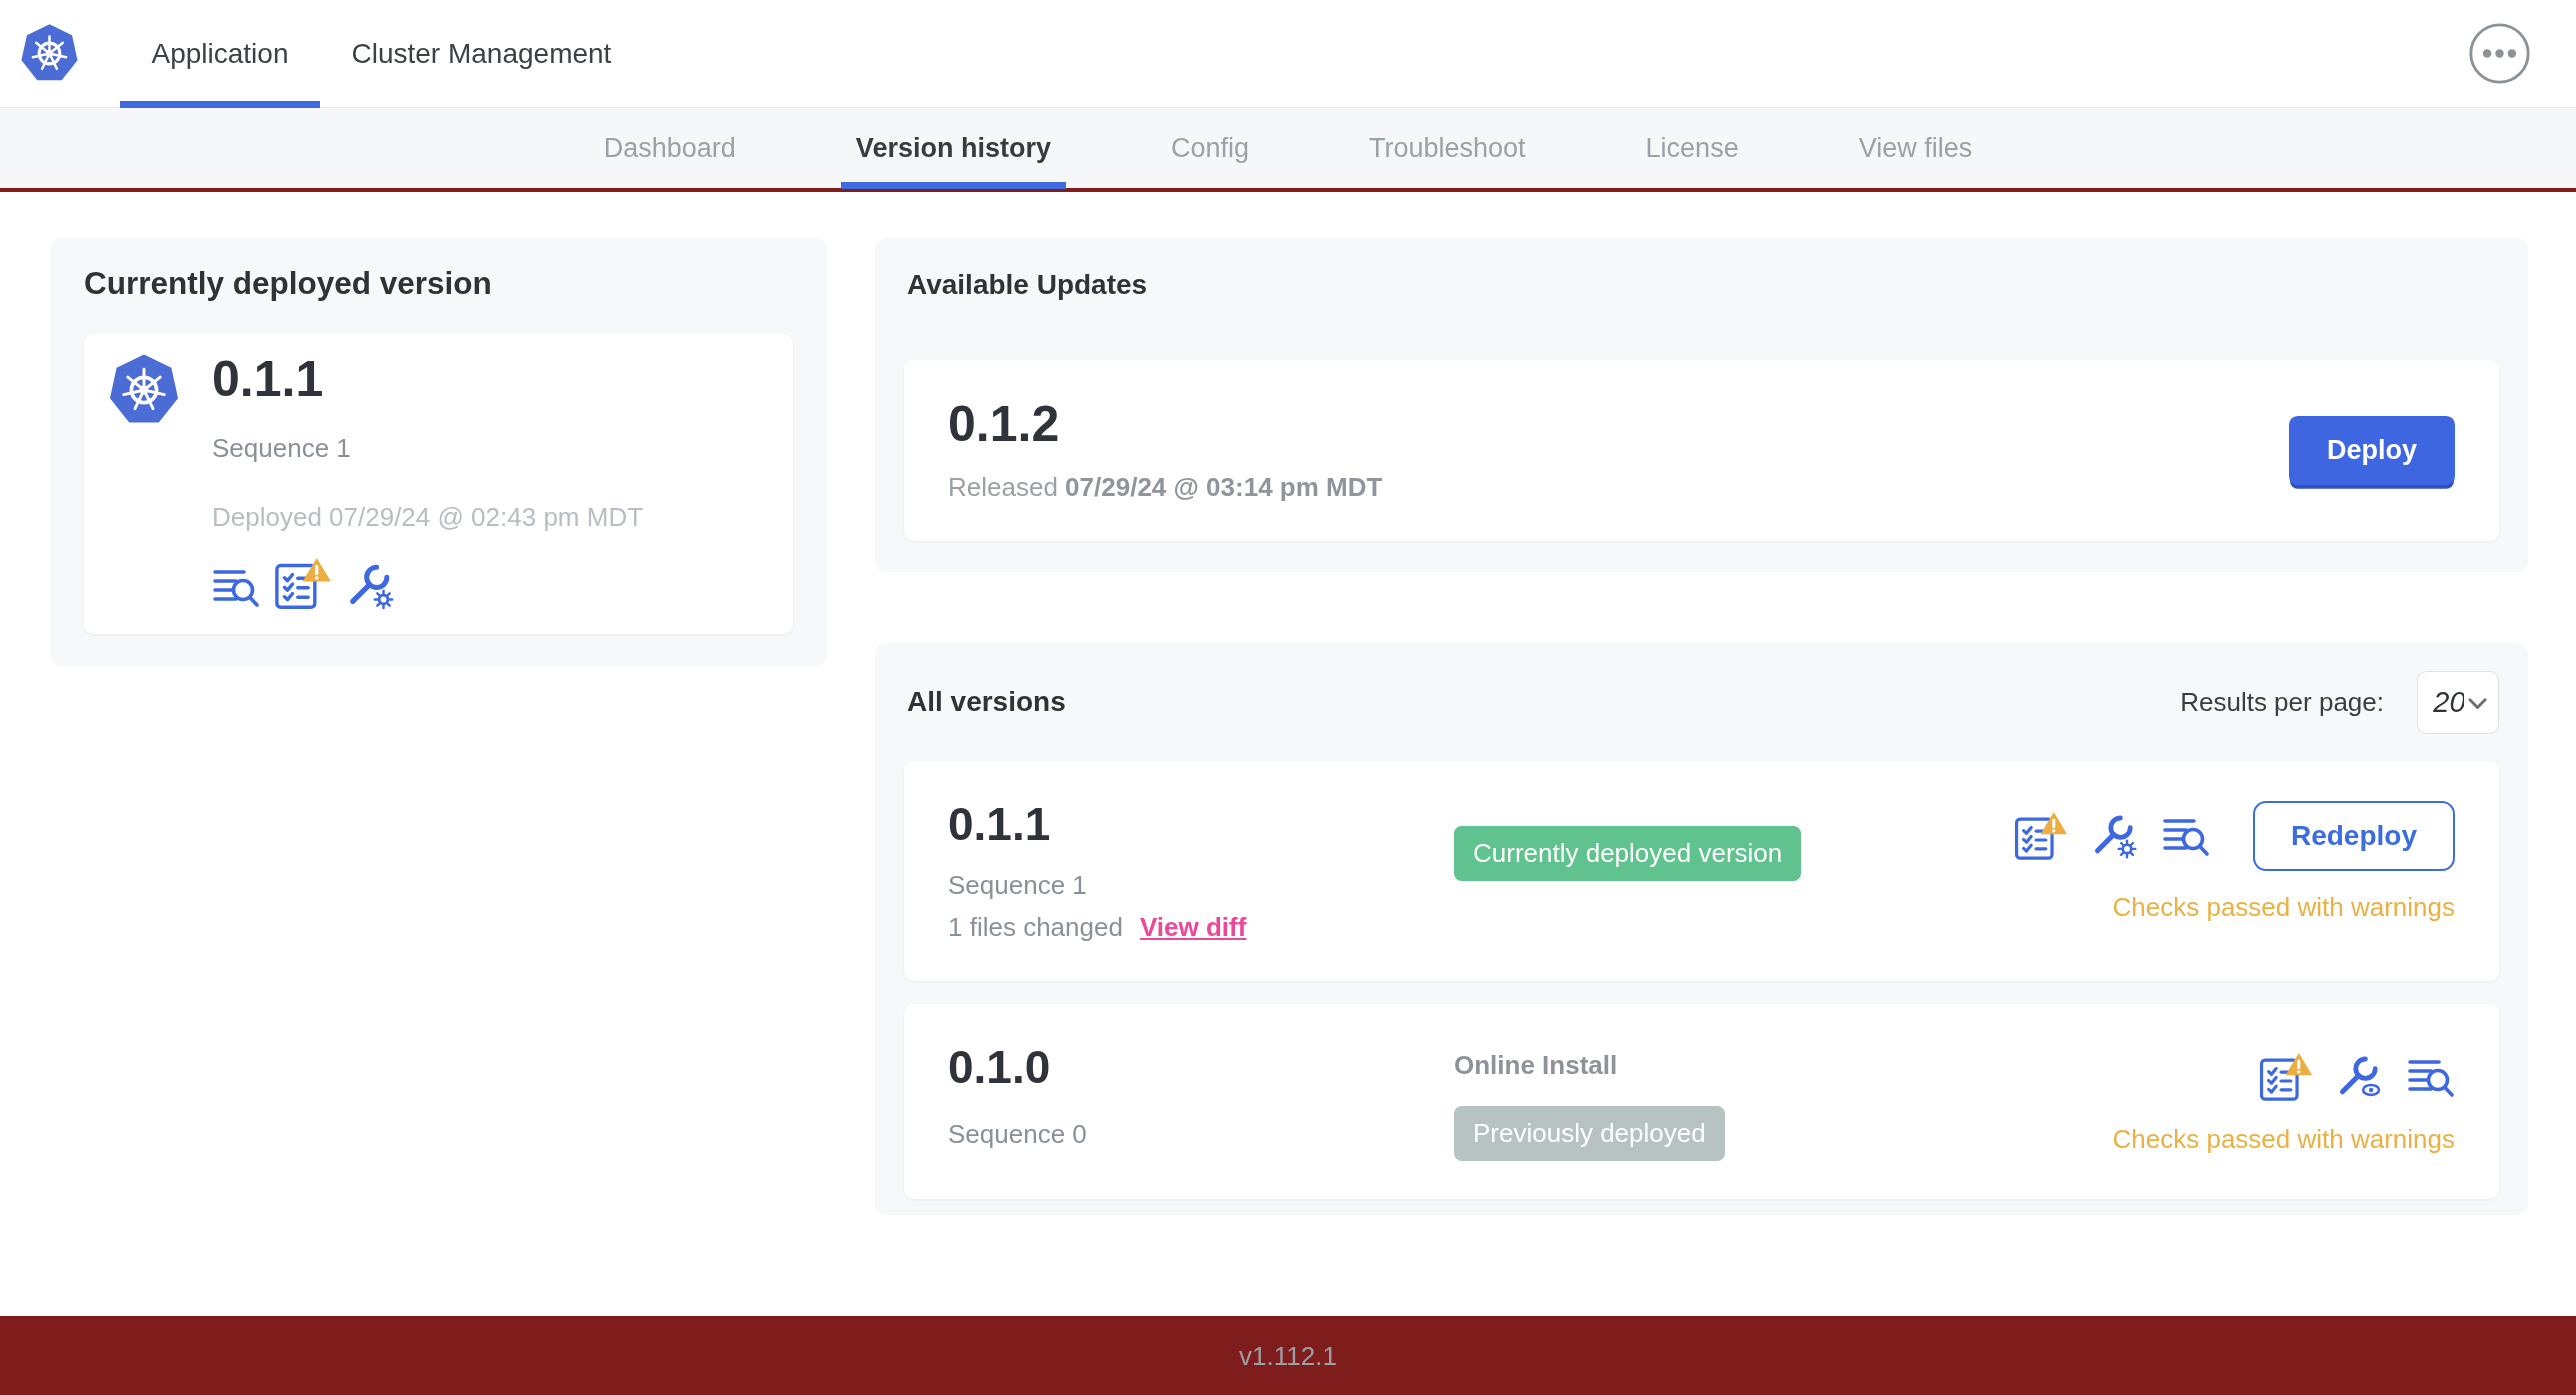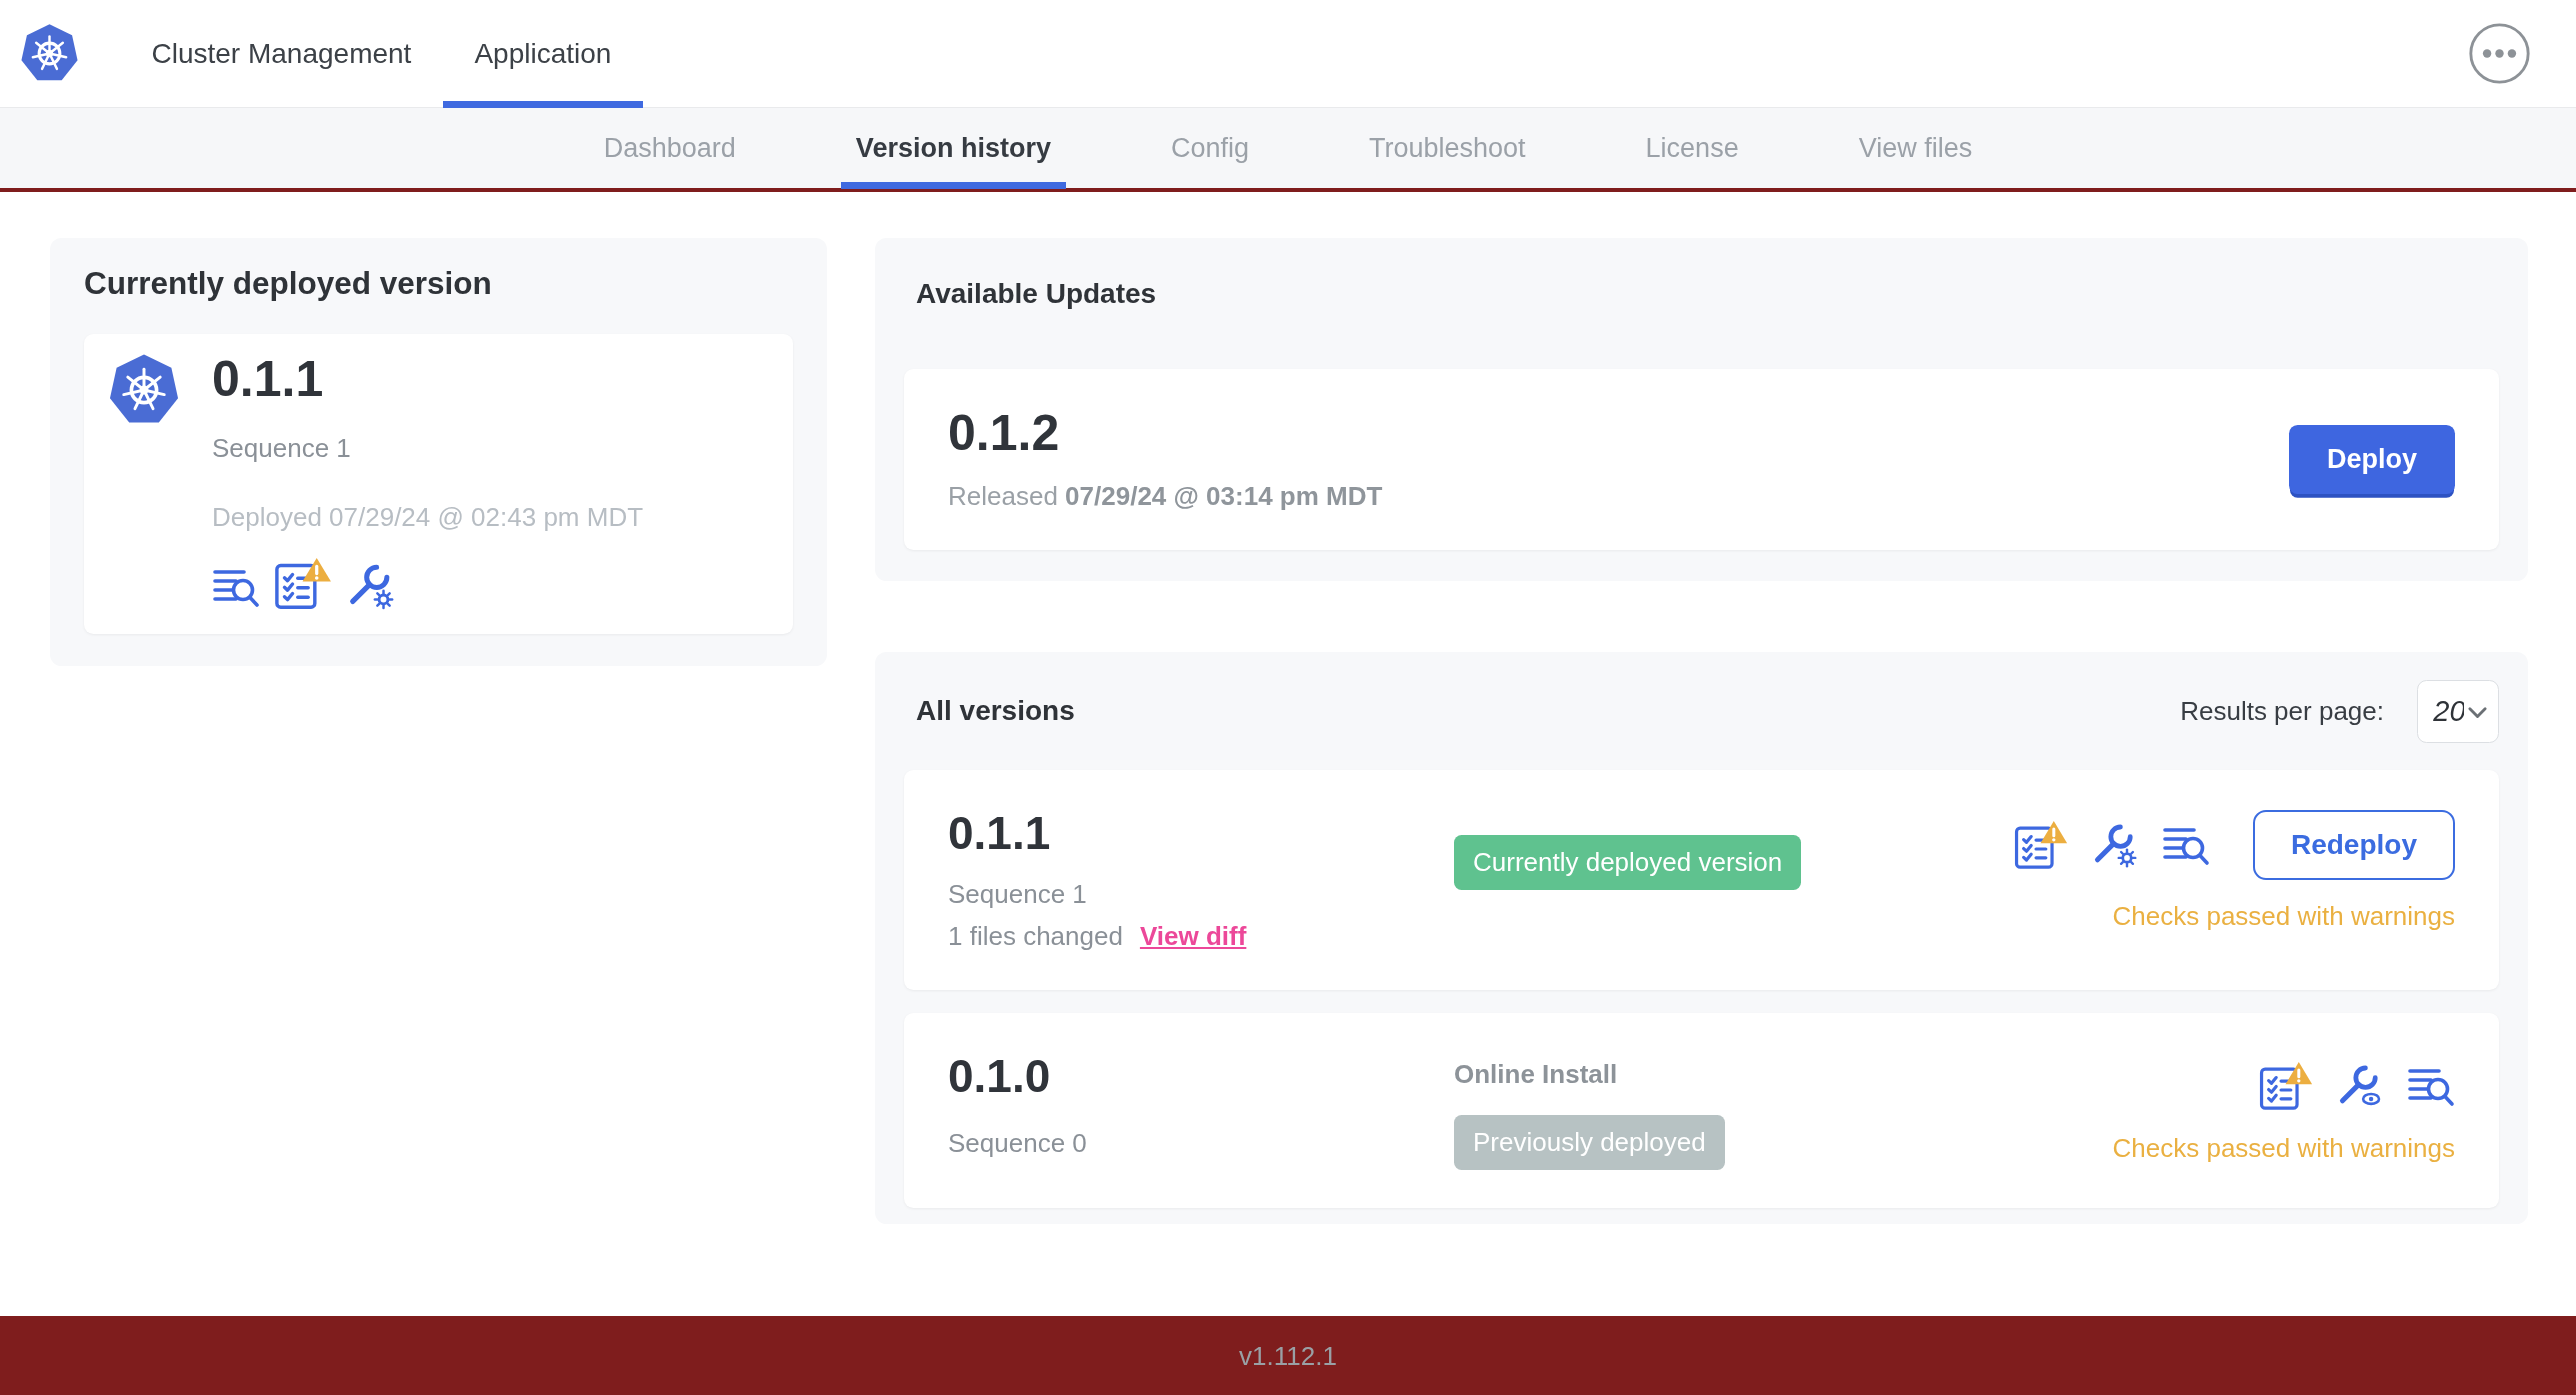--- a/index.html
+++ b/index.html
@@ -42,21 +42,21 @@
   .cv-logo{ width:74px; height:74px; flex:0 0 auto; }
   .cv-logo svg{ width:100%; height:100%; display:block; }
   .cv-info{ margin-left:31px; }
   .big-version{ font-size:50px; font-weight:700; color:#30343a; line-height:1.05; }
   .cv-seq{ font-size:26px; color:#8a9097; margin-top:27px; }
   .cv-deployed{ font-size:26px; color:#b7bdc3; margin-top:38px; }
   .icon-row{ display:flex; align-items:flex-end; gap:13.4px; margin-top:23px; }
   .icon-btn{ background:none; border:none; padding:0; cursor:pointer; line-height:0; }
   
   .right-col{ flex:1 1 auto; min-width:0; }
-  .section-title{ font-size:28px; font-weight:700; color:#2f3338; margin:12px; }
+  .section-title{ font-size:28px; font-weight:700; color:#2f3338; margin:3px; }
   .au-card{ padding:28px 29px 31px; }
   .au-card .section-title{ margin-bottom:59px; }
   .update-row{ background:#fff; border-radius:9.5px; box-shadow:0 1px 2.9px rgba(0,0,0,.06);
         padding:38px 44px; display:flex; align-items:center; }
   .released{ margin-top:21px; font-size:26px; color:#9aa0a6; }
   .released b{ color:#8f959b; }
   .deploy-btn{ margin-left:auto; background:#3e66e0; color:#fff; font-size:27px;
         font-weight:700; border:none; border-radius:8.6px; padding:19px 38px;
         box-shadow:0 4.8px 0 -1px #2d52c2; cursor:pointer; font-family:inherit; }
   .allv-card{ margin-top:71px; padding:28px 29px 15.3px; }
@@ -108,25 +108,25 @@
           <line x1="50" y1="50" x2="62.2" y2="75.2"></line>
           <line x1="50" y1="50" x2="37.8" y2="75.2"></line>
           <line x1="50" y1="50" x2="22.7" y2="56.2"></line>
           <line x1="50" y1="50" x2="28.1" y2="32.5"></line>
         </g>
       </g>
       <circle cx="50" cy="50" r="6" fill="#fff"></circle>
     </svg>
   </div>
   <nav style="display:flex">
+    <div class="toptab active">
+      <span>Application</span>
+    </div>
     <div class="toptab">
       <span>Cluster Management</span>
-    </div>
-    <div class="toptab active">
-      <span>Application</span>
     </div>
   </nav>
   <button class="more-btn">
     <svg viewBox="0 0 68 68">
       <circle cx="34" cy="34" r="30" fill="none" stroke="#8d9297" stroke-width="3"></circle>
       <circle cx="21" cy="34" r="4.4" fill="#8d9297"></circle>
       <circle cx="34" cy="34" r="4.4" fill="#8d9297"></circle>
       <circle cx="47" cy="34" r="4.4" fill="#8d9297"></circle>
     </svg>
   </button>

